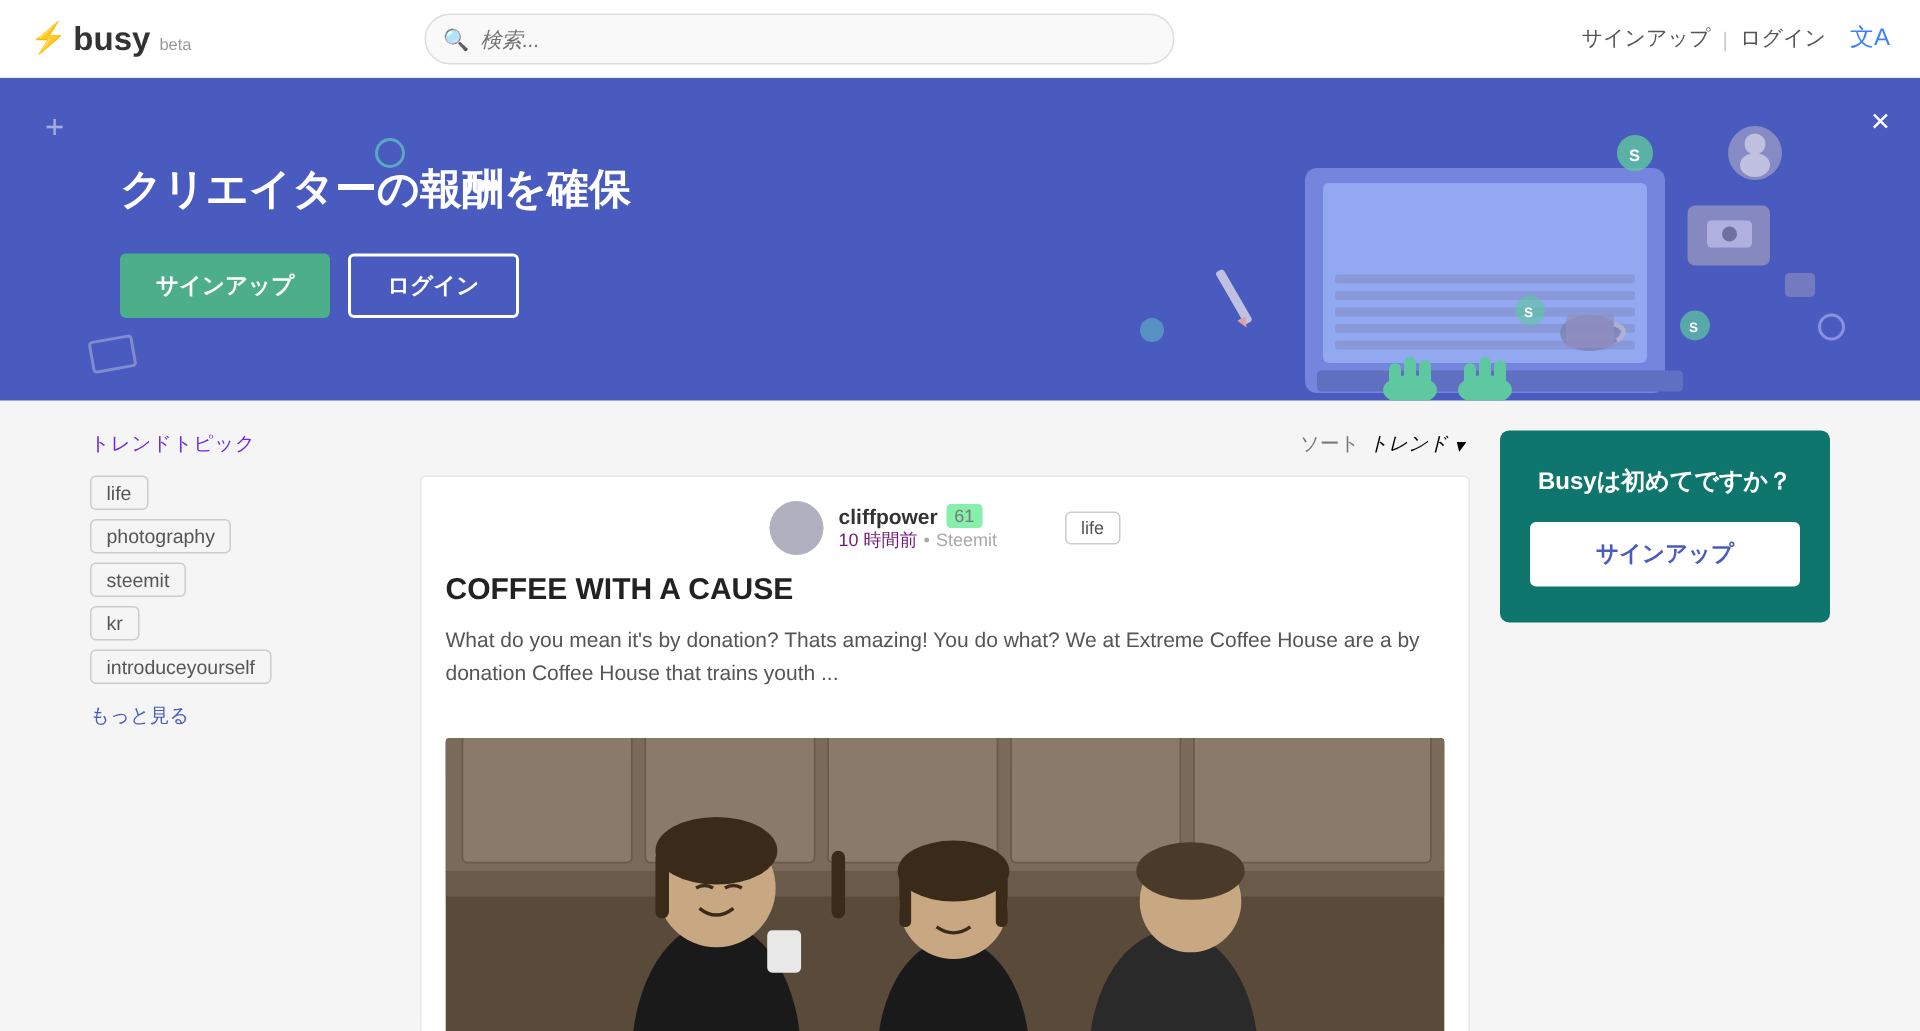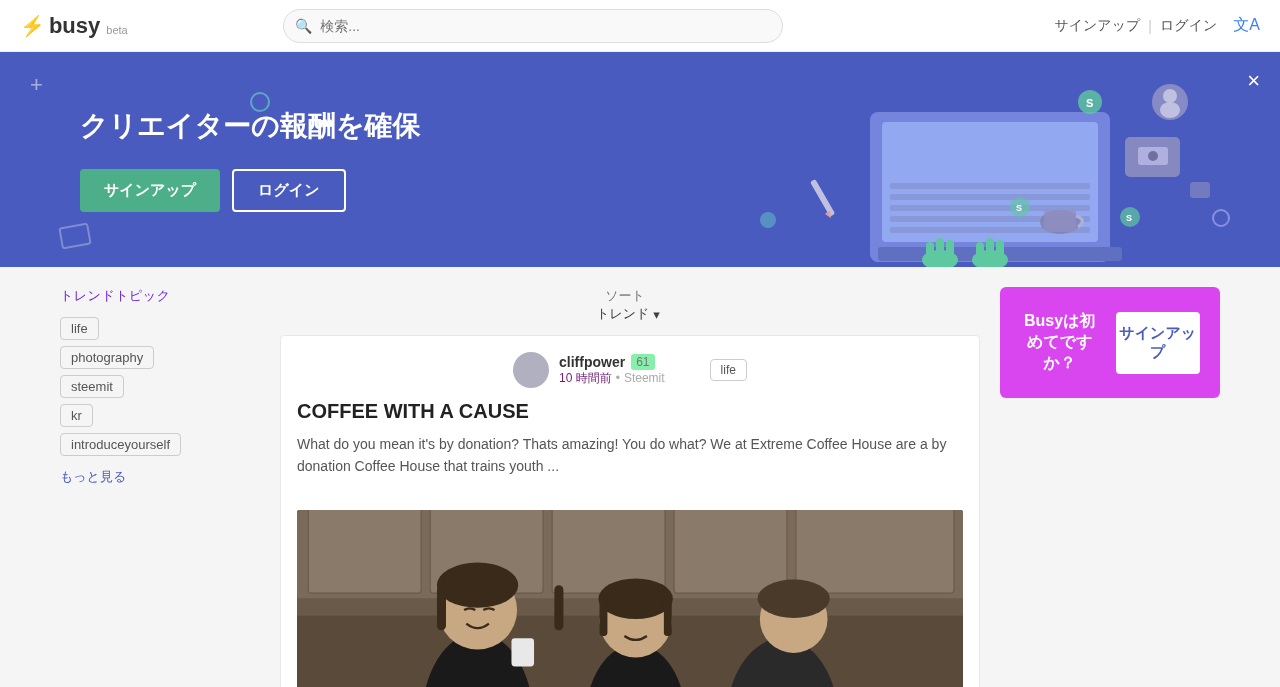--- a/index.html
+++ b/index.html
@@ -50,20 +50,21 @@
       position: relative;
     }
     .search-bar input {
       width: 100%;
       padding: 8px 12px 8px 36px;
       border: 1px solid #ddd;
       border-radius: 20px;
       font-size: 14px;
       outline: none;
       background: #f9f9f9;
+      font-style: italic;
     }
     .search-icon-wrap {
       position: absolute;
       left: 12px;
       top: 50%;
       transform: translateY(-50%);
       color: #aaa;
       font-size: 14px;
     }
     .header-right {
@@ -231,34 +232,34 @@
     
     .feed-area {
       flex: 1;
     }
     .feed-header {
       display: flex;
       justify-content: flex-end;
       align-items: center;
       margin-bottom: 12px;
       padding-right: 4px;
-      flex-direction: column;
     }
     .sort-label {
       font-size: 13px;
       color: #777;
       margin-right: 6px;
     }
     .sort-dropdown {
       font-size: 13px;
-      color: #404040;
+      color: #000000;
       cursor: pointer;
       display: flex;
       align-items: center;
       gap: 4px;
+      font-style: italic;
     }
 
     
     .post-card {
       background: #fff;
       border: 1px solid #e8e8e8;
       border-radius: 4px;
       padding: 16px;
     }
     .post-meta {
@@ -347,25 +348,25 @@
       align-items: flex-end;
       justify-content: center;
     }
 
     
     .right-sidebar {
       width: 220px;
       flex-shrink: 0;
     }
     .signup-box {
-      background: #d946ef;
+      background: #0f766e;
       border-radius: 6px;
       padding: 24px 20px;
       display: flex;
-      flex-direction: row;
+      flex-direction: column;
       align-items: center;
       gap: 16px;
     }
     .signup-box-title {
       color: #fff;
       font-size: 16px;
       font-weight: 600;
       text-align: center;
     }
     .signup-box-btn {

